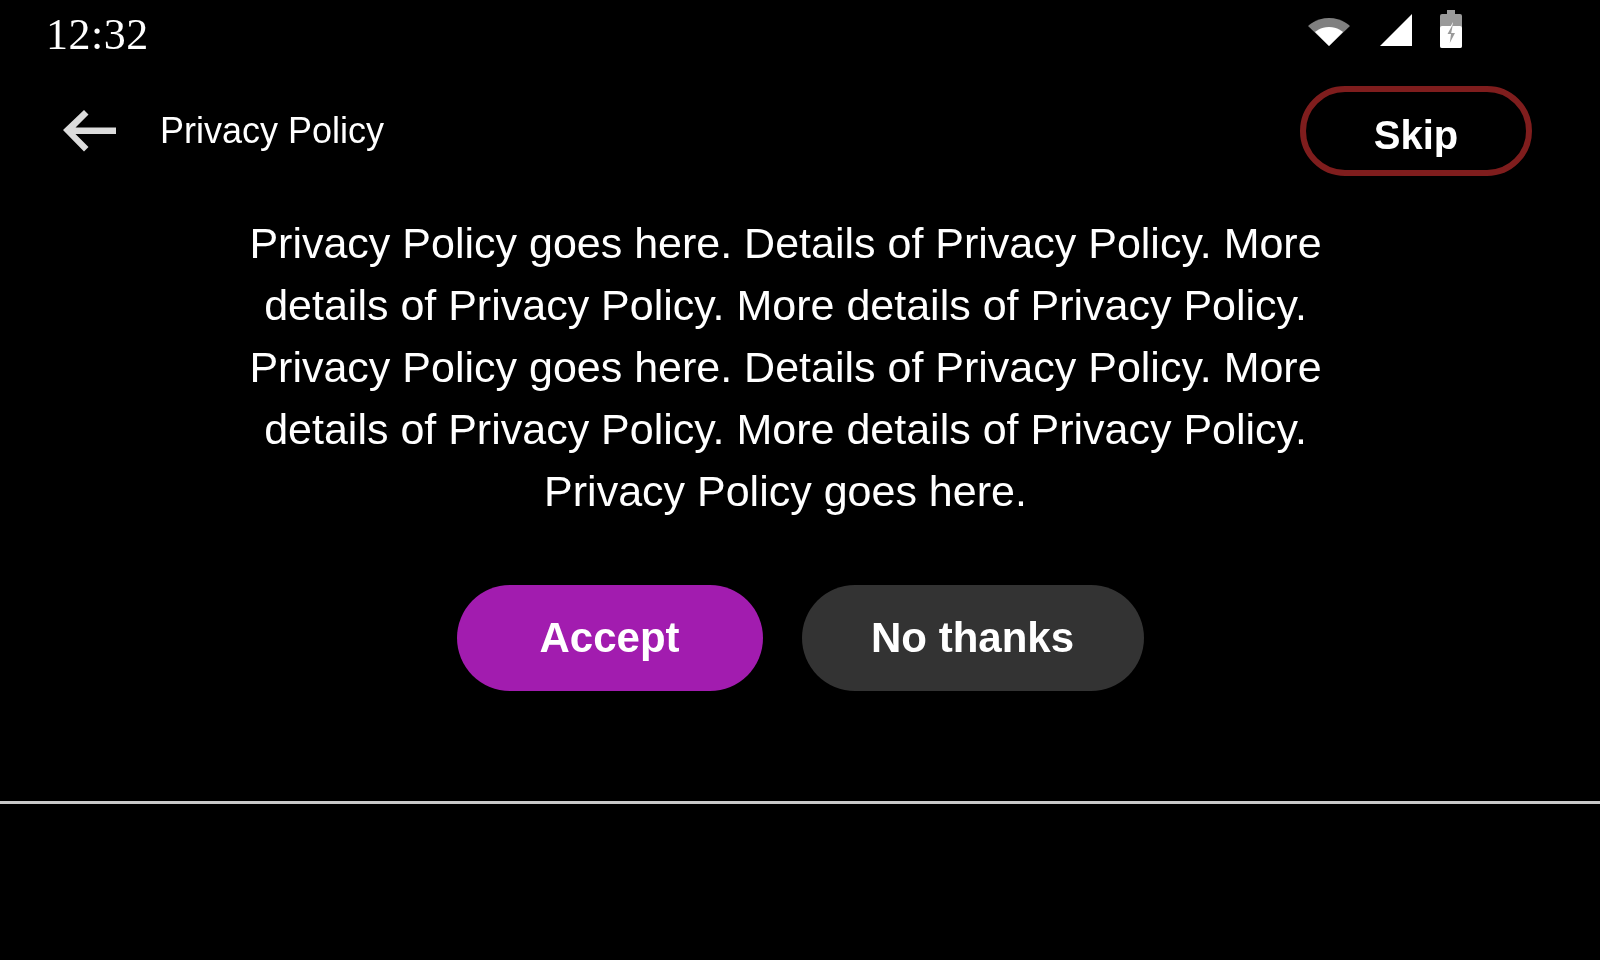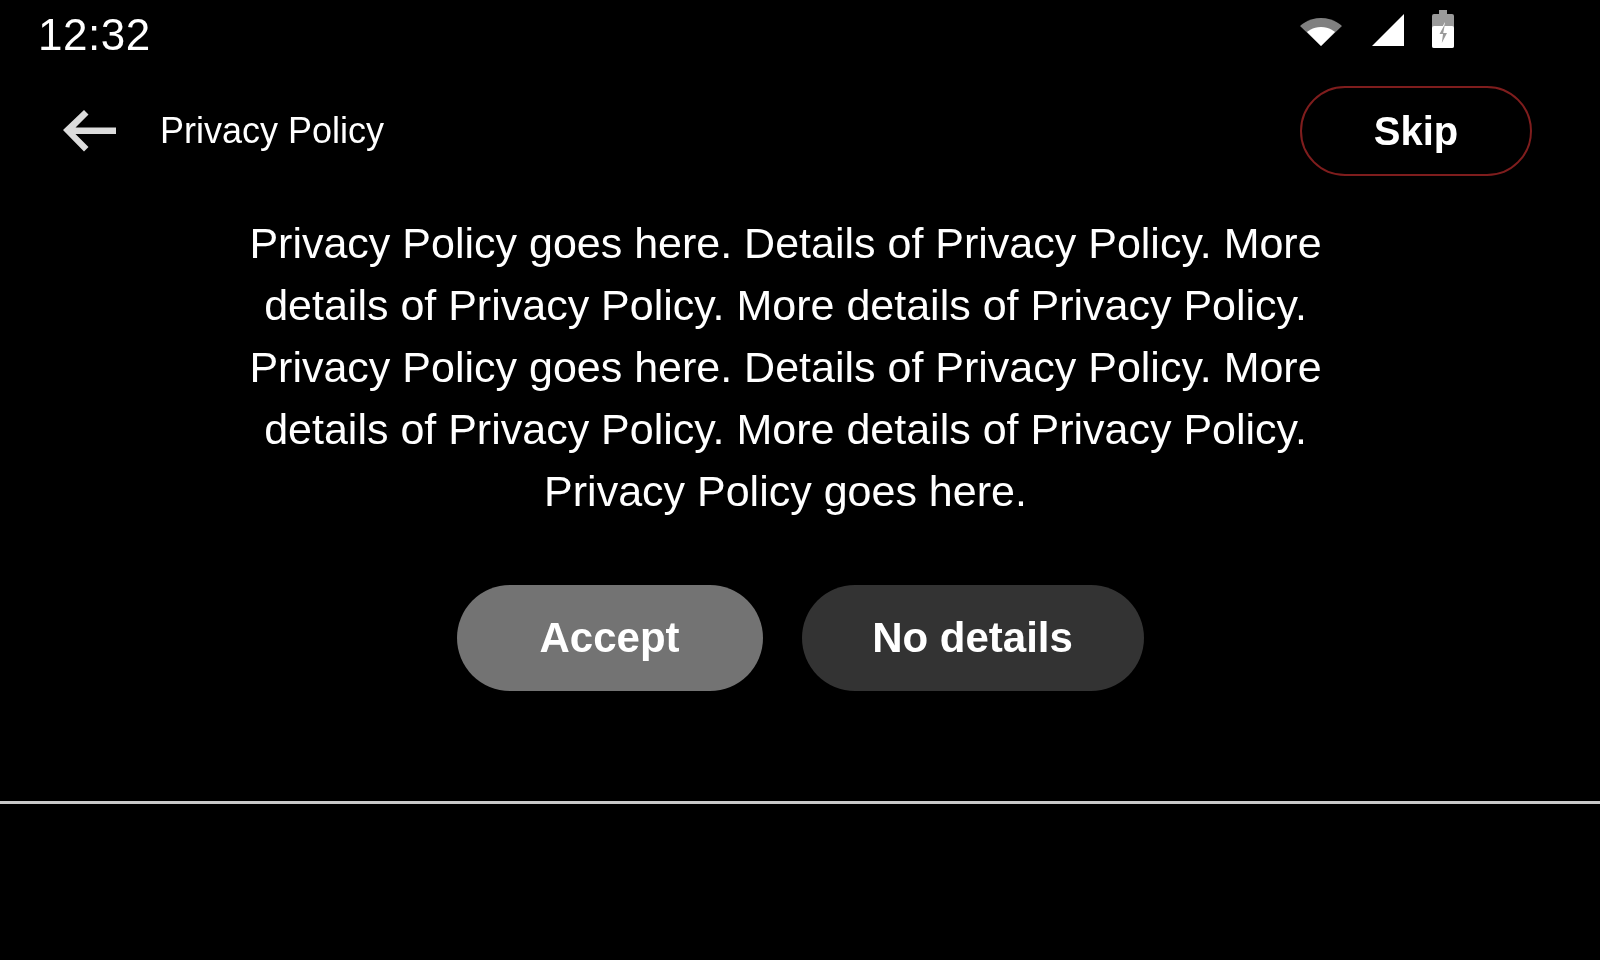--- a/index.html
+++ b/index.html
@@ -18,23 +18,24 @@
   .screen {
     position: relative;
     width: 1600px;
     height: 960px;
     background: #000000;
   }
 
   
   .status-bar {
     position: absolute;
-    top: 0; left: 0;
+    top: 0; left: 8px;
     width: 1484px;
     height: 72px;
+    font-family: Liberation Serif, serif;
   }
   .status-clock {
     position: absolute;
     left: 38px;
     top: 4px;
     font-size: 44px;
     color: #ffffff;
     letter-spacing: 0.5px;
     line-height: 62px;
   }
@@ -73,21 +74,21 @@
     color: #ffffff;
     line-height: 90px;
     white-space: nowrap;
   }
   .skip-button {
     position: absolute;
     right: 68px;
     top: 14px;
     width: 232px;
     height: 90px;
-    border: 2px solid #7f1d1d;
+    border: 6px solid #7f1d1d;
     border-radius: 46px;
     background: transparent;
     color: #ffffff;
     font-size: 40px;
     font-weight: bold;
     font-family: "Liberation Sans", sans-serif;
     cursor: pointer;
     padding: 0;
     line-height: 86px;
     text-align: center;
@@ -127,21 +128,21 @@
     height: 106px;
     font-size: 42px;
     font-weight: bold;
     font-family: "Liberation Sans", sans-serif;
     color: #ffffff;
     cursor: pointer;
     padding: 0 62px;
     line-height: 106px;
     white-space: nowrap;
   }
-  .btn-accept { background: #737373; min-width: 306px; }
+  .btn-accept { background: #a21caf; min-width: 306px; }
   .btn-decline { background: #333333; min-width: 342px; }
 
   
   .divider {
     position: absolute;
     left: 0;
     top: 801px;
     width: 1600px;
     height: 3px;
     background: #c9c9c9;
@@ -193,21 +194,21 @@
     <div class="page-title">Privacy Policy</div>
 
     <button class="skip-button">Skip</button>
   </div>
 
   <div class="content">
     <div class="policy-text">Privacy Policy goes here. Details of Privacy Policy. More details of Privacy Policy. More details of Privacy Policy. Privacy Policy goes here. Details of Privacy Policy. More details of Privacy Policy. More details of Privacy Policy. Privacy Policy goes here.</div>
 
     <div class="button-row">
       <button class="btn btn-accept">Accept</button>
-      <button class="btn btn-decline">No details</button>
+      <button class="btn btn-decline">No thanks</button>
     </div>
   </div>
 
   <div class="divider"></div>
 
   <div class="nav-bar">
 
     
 
     

